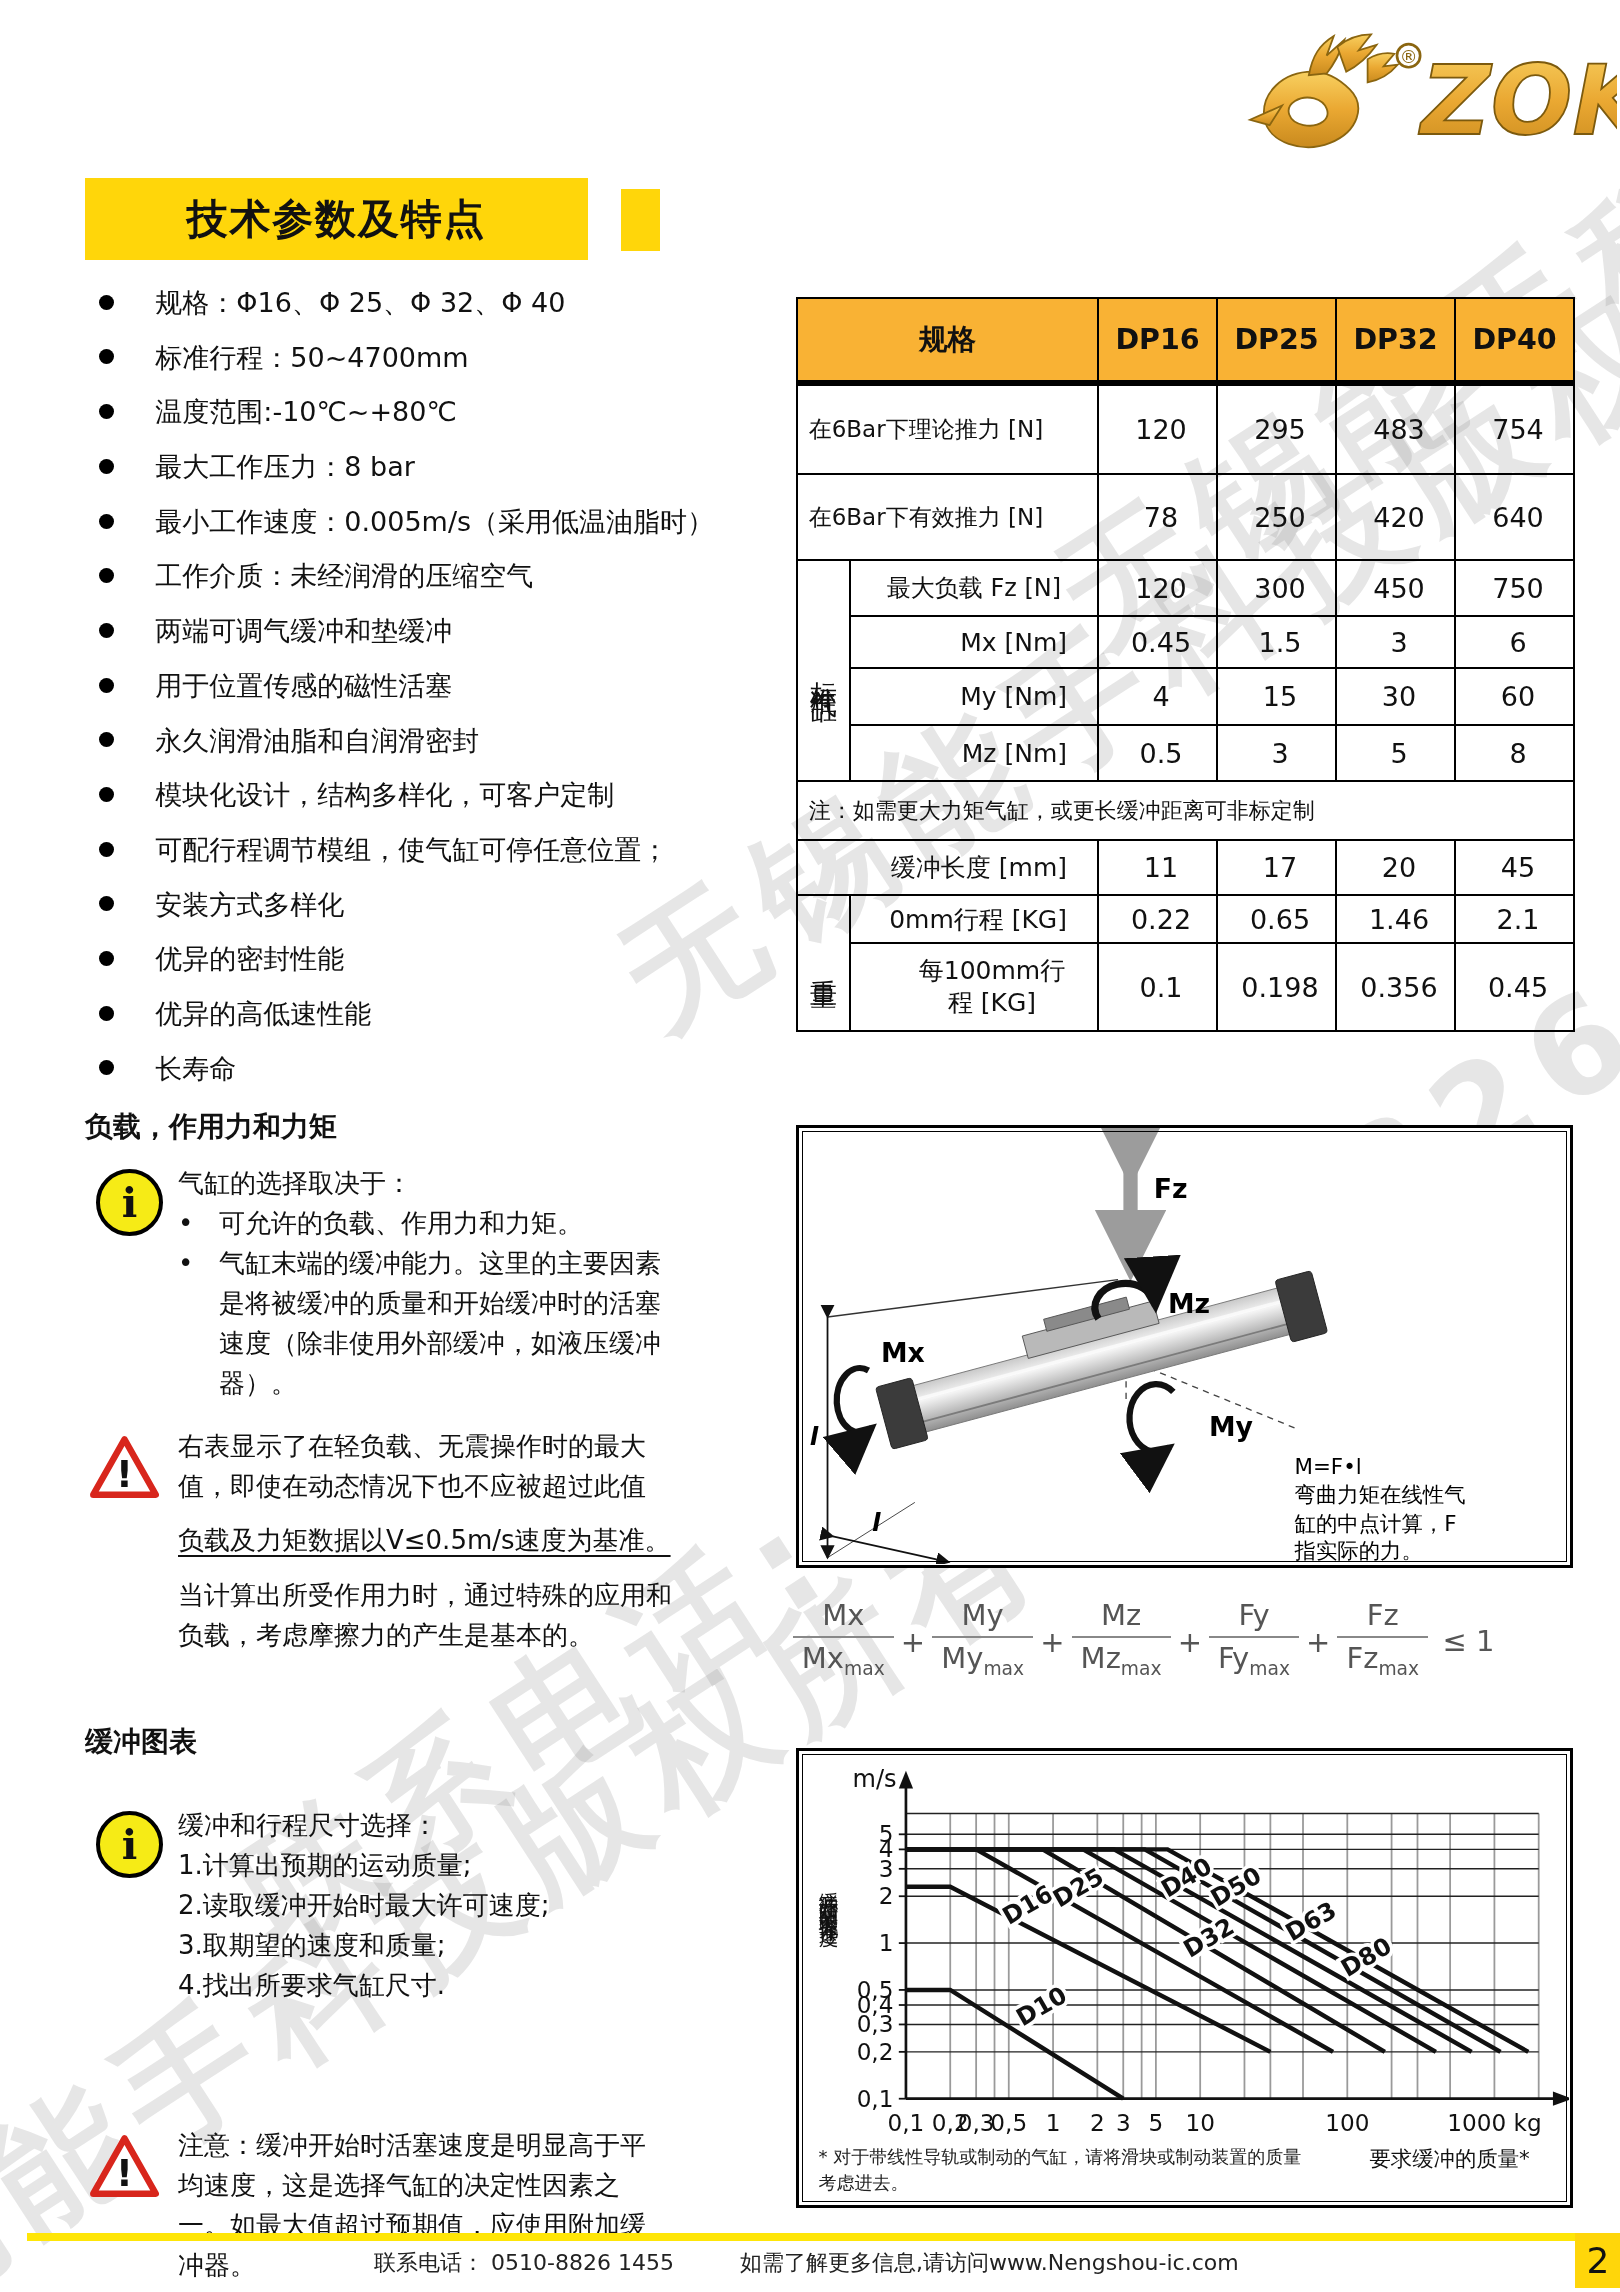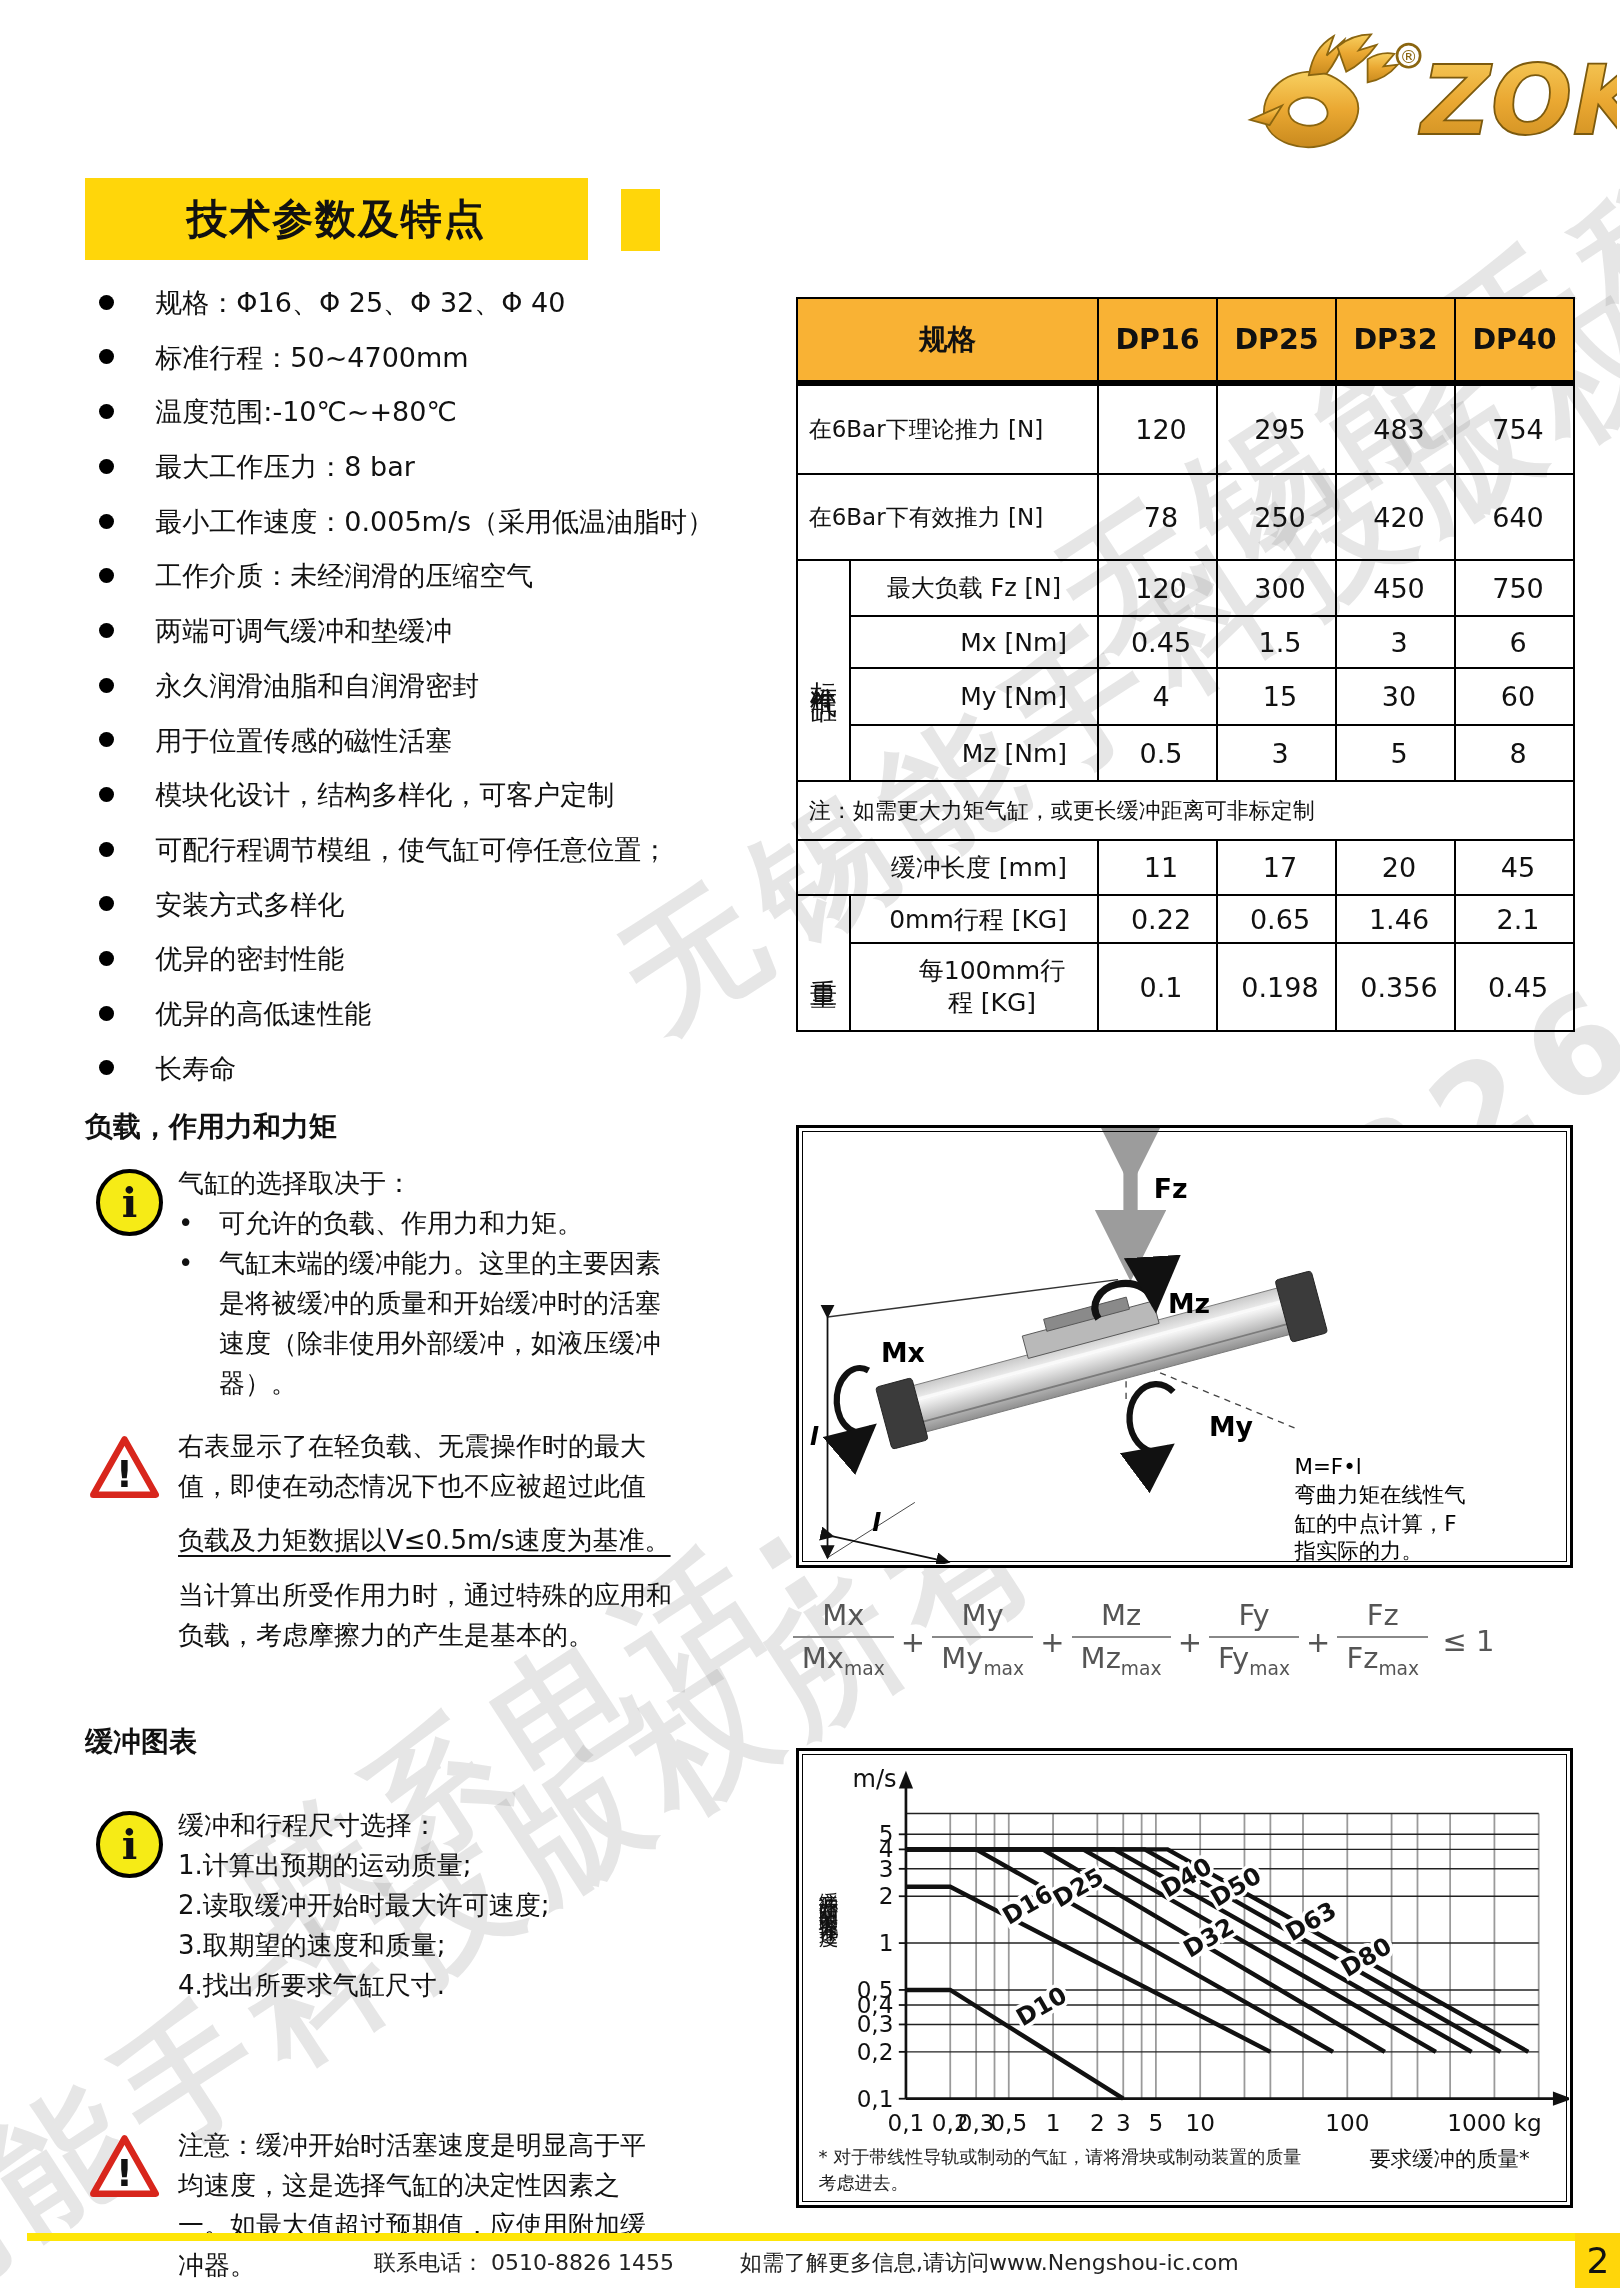--- a/index.html
+++ b/index.html
@@ -123,25 +123,25 @@
       <div class="feat-item">
         <span class="feat-dot"></span>
         <span>工作介质：未经润滑的压缩空气</span>
       </div>
       <div class="feat-item">
         <span class="feat-dot"></span>
         <span>两端可调气缓冲和垫缓冲</span>
       </div>
       <div class="feat-item">
         <span class="feat-dot"></span>
+        <span>用于位置传感的磁性活塞</span>
+      </div>
+      <div class="feat-item">
+        <span class="feat-dot"></span>
         <span>永久润滑油脂和自润滑密封</span>
-      </div>
-      <div class="feat-item">
-        <span class="feat-dot"></span>
-        <span>用于位置传感的磁性活塞</span>
       </div>
       <div class="feat-item">
         <span class="feat-dot"></span>
         <span>模块化设计，结构多样化，可客户定制</span>
       </div>
       <div class="feat-item">
         <span class="feat-dot"></span>
         <span>可配行程调节模组，使气缸可停任意位置；</span>
       </div>
       <div class="feat-item">

